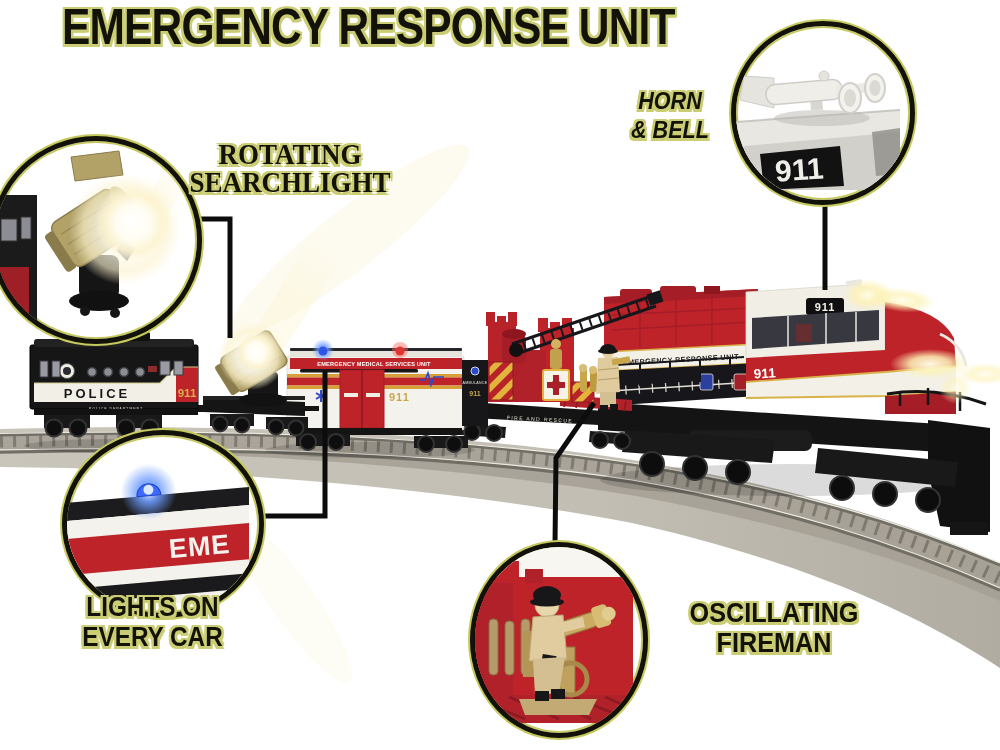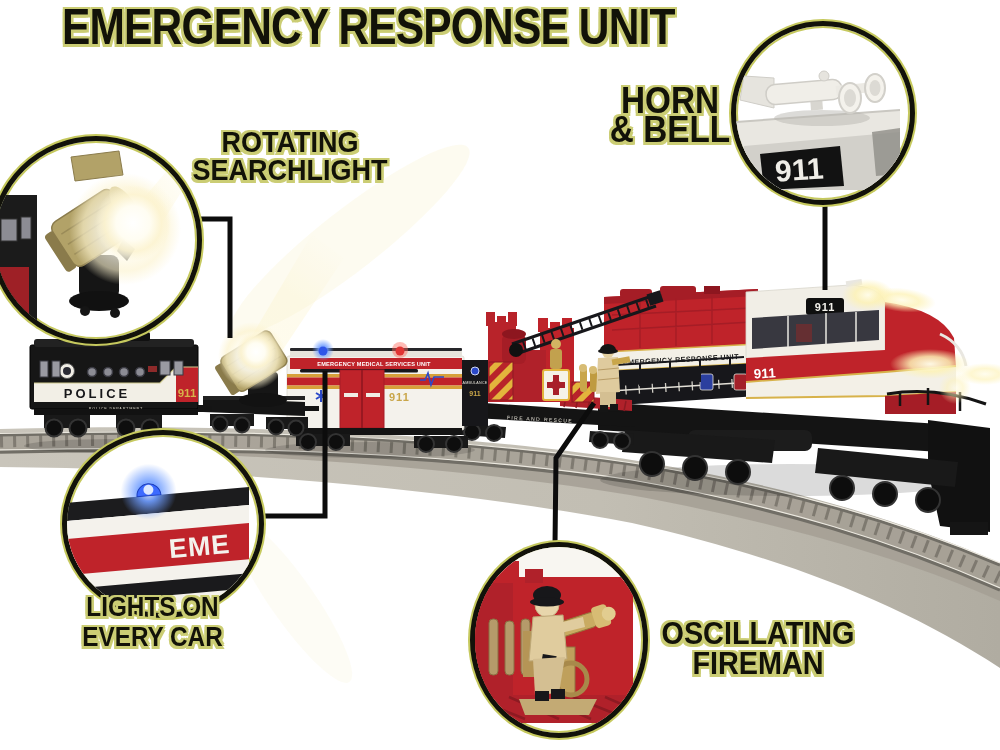--- a/index.html
+++ b/index.html
@@ -12,24 +12,24 @@
                   -2.5px  2.5px 0 #cbcd74, 2.5px  2.5px 0 #cbcd74,
                   -2.5px 0 0 #cbcd74, 2.5px 0 0 #cbcd74,
                   0 -2.5px 0 #cbcd74, 0 2.5px 0 #cbcd74;}
   .title-wrap{position:absolute;left:8px;top:2px;width:556px;text-align:center;z-index:3;}
   .title-line1{display:inline-block;font-size:50px;font-weight:bold;line-height:1.0;
                letter-spacing:-1px;transform:scaleX(.85);white-space:nowrap;}
   .title-line2{display:inline-block;font-size:35px;font-weight:bold;font-style:italic;
                line-height:1.0;margin-top:3px;transform:scaleX(.9);white-space:nowrap;}
   .callout-label{position:absolute;z-index:3;text-align:center;font-weight:bold;}
   .callout-label span{display:block;transform:scaleX(.9);white-space:nowrap;}
-  .lbl-horn{left:585px;top:86px;width:170px;font-size:37px;line-height:29px;}
-  .lbl-search{left:165px;top:128px;width:250px;font-size:30px;line-height:28px;}
+  .lbl-horn{left:585px;top:86px;width:170px;font-size:24px;line-height:29px;font-style:italic;}
+  .lbl-search{left:165px;top:140px;width:250px;font-size:30px;line-height:28px;font-family:Liberation Serif, serif;}
   .lbl-lights{left:50px;top:592px;width:205px;font-size:27px;line-height:30px;}
-  .lbl-fireman{left:648px;top:598px;width:220px;font-size:32px;line-height:30px;margin-top:20px;}
+  .lbl-fireman{left:664px;top:598px;width:220px;font-size:28px;line-height:30px;}
   
   .callout-circle{position:absolute;z-index:2;border-radius:50%;overflow:hidden;background:#fff;
       border:5px solid #12120a;
       box-shadow:0 0 0 2px #c6c95e, inset 0 0 0 2px #c6c95e;}
   .cc-horn{left:731px;top:21px;width:174px;height:174px;}
   .cc-search{left:-10px;top:136px;width:202px;height:198px;}
   .cc-lights{left:62px;top:430px;width:192px;height:178px;}
   .cc-fireman{left:470px;top:542px;width:168px;height:186px;}
   .callout-circle svg{display:block;}
 </style>

